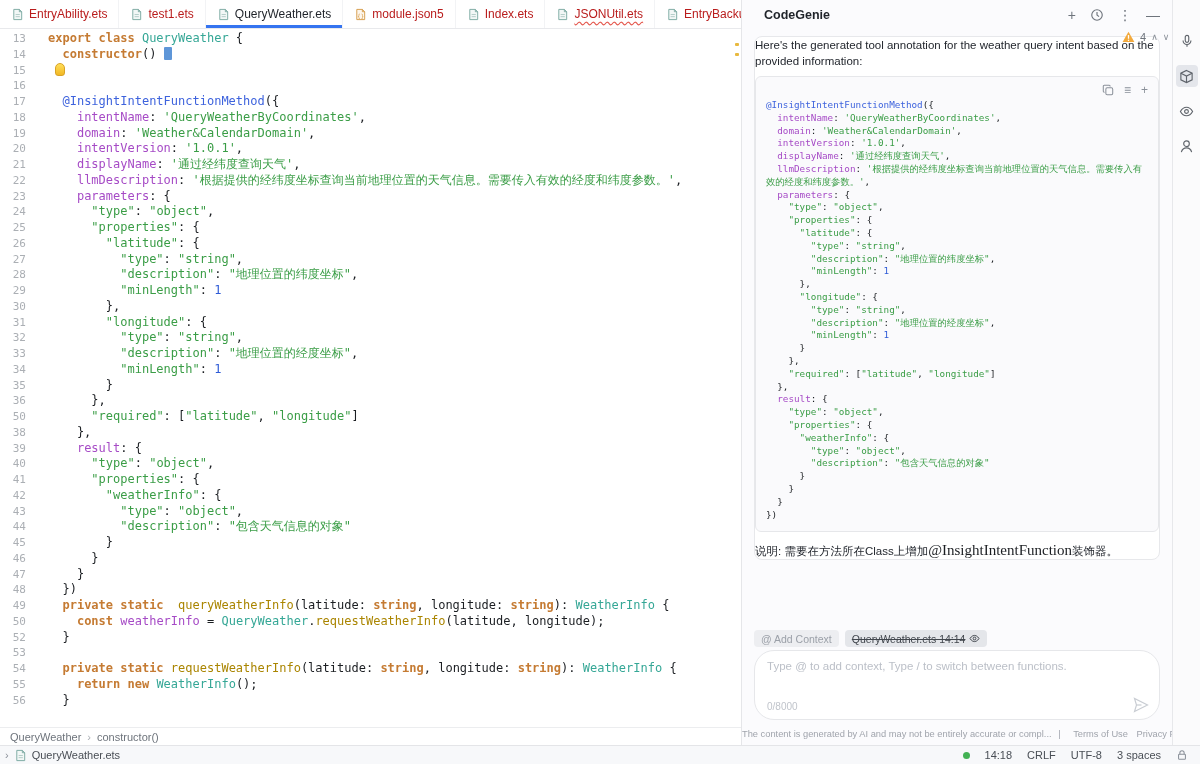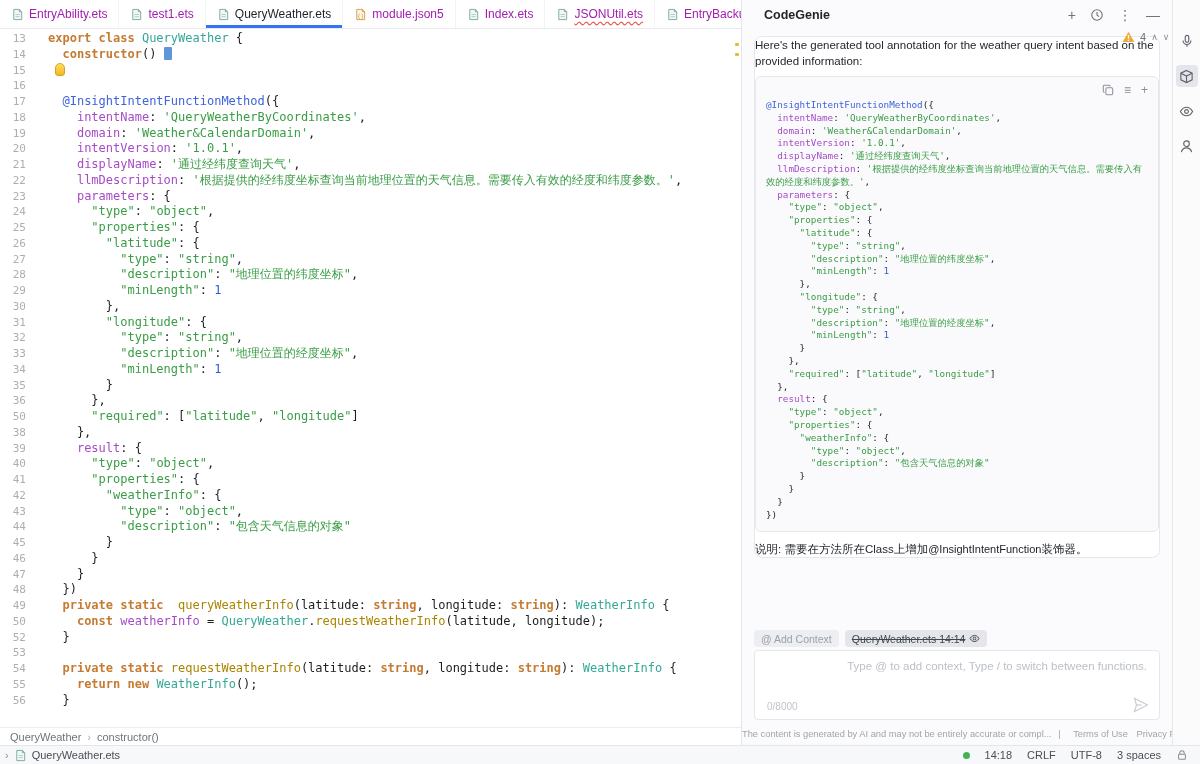--- a/index.html
+++ b/index.html
@@ -3,21 +3,21 @@
 <meta charset="utf-8">
 <style>
   html,body{margin:0;padding:0;background:#fff;}
   #app{position:relative;width:1200px;height:764px;background:#fff;overflow:hidden;
        font-family:"Liberation Sans",sans-serif;color:#1F2329;}
 
   
   #tabbar{position:absolute;left:0;top:0;width:741px;height:29px;background:#fff;
           border-bottom:1px solid #E8E9EC;display:flex;align-items:stretch;box-sizing:border-box;}
   #tabs{display:flex;align-items:stretch;}
-  .tab{display:flex;align-items:center;gap:5px;padding:0 11px;font-size:12px;color:#a21caf;
+  .tab{display:flex;align-items:center;gap:5px;padding:0 11px;font-size:12px;color:#b91c1c;
        position:relative;border-right:1px solid #F2F3F5;cursor:pointer;white-space:nowrap;}
   .tab.active{color:#1F2329;}
   .tab.active::after{content:"";position:absolute;left:0;right:0;bottom:0;height:3px;background:var(--accent);}
   .tlabel.err{text-decoration:underline wavy var(--err);text-underline-offset:3px;}
   .ticon{display:inline-flex;align-items:center;}
   .tb-icon{display:flex;align-items:center;padding:0 7px;color:#70757D;font-size:13px;cursor:pointer;}
 
   
   #editor{position:absolute;left:0;top:29px;width:741px;height:698px;background:#fff;overflow:hidden;}
   #editor-code{position:absolute;left:0;top:2px;right:6px;}
@@ -60,31 +60,31 @@
   #card{position:absolute;left:12px;top:36px;width:406px;background:#fff;border:1px solid #E7E8EB;
         border-radius:8px;box-sizing:border-box;max-height:586px;overflow:hidden;}
   #intro{margin:0;font-size:11.5px;line-height:16px;color:#23272E;}
   #codeblock{margin-top:7px;background:#FAFAFC;border:1px solid #E6E7EA;border-radius:6px;
              padding:4px 10px 10px;box-sizing:border-box;}
   #cb-toolbar{display:flex;justify-content:flex-end;align-items:center;gap:10px;height:18px;color:#8A9099;}
   #cb-toolbar>*{cursor:pointer;font-size:12px;line-height:12px;display:inline-flex;align-items:center;}
   #cb-code{font-family:"DejaVu Sans Mono",monospace;font-size:9.3px;line-height:12.8px;color:#1B1E22;}
   .pcl{white-space:pre-wrap;word-break:break-all;min-height:12.8px;}
   #note{margin:10px 0 0;font-size:11.5px;color:#23272E;}
-  #note code{font-family:Liberation Sans, sans-serif;font-size:11px;color:#1B1E22;}
+  #note code{font-family:Liberation Serif, serif;font-size:15px;color:#1B1E22;}
 
   #chips{position:absolute;left:12px;top:630px;display:flex;align-items:center;}
   .chip{display:inline-flex;align-items:center;gap:4px;height:17px;padding:0 7px;border-radius:4px;
         font-size:10.5px;cursor:pointer;}
   .chip-add{background:#EDEEF1;color:#9BA0A8;}
   .chip-file{background:#E4E6EA;color:#41464D;margin-left:6px;}
   .chip-file .strike{text-decoration:line-through;}
 
   #inputbox{position:absolute;left:12px;top:650px;width:406px;height:70px;background:#fff;
-            border:1px solid #E6E7EA;border-radius:4px;box-sizing:border-box;text-align:right;}
+            border:1px solid #E6E7EA;border-radius:20px;box-sizing:border-box;}
   #placeholder{padding:9px 12px;font-size:11.5px;color:#BCC0C8;}
   #charcount{position:absolute;left:12px;bottom:7px;font-size:10px;color:#C0C4CB;}
   #send{position:absolute;right:10px;bottom:6px;color:#C9CDD3;cursor:pointer;}
 
   #panel-footer{position:absolute;left:0;top:729px;width:100%;text-align:center;font-size:9.3px;
                 color:#A0A4AC;white-space:nowrap;overflow:hidden;}
   #panel-footer a{color:#A0A4AC;text-decoration:none;margin-left:6px;cursor:pointer;}
   #panel-footer .sep{margin:0 4px;}
 
   

